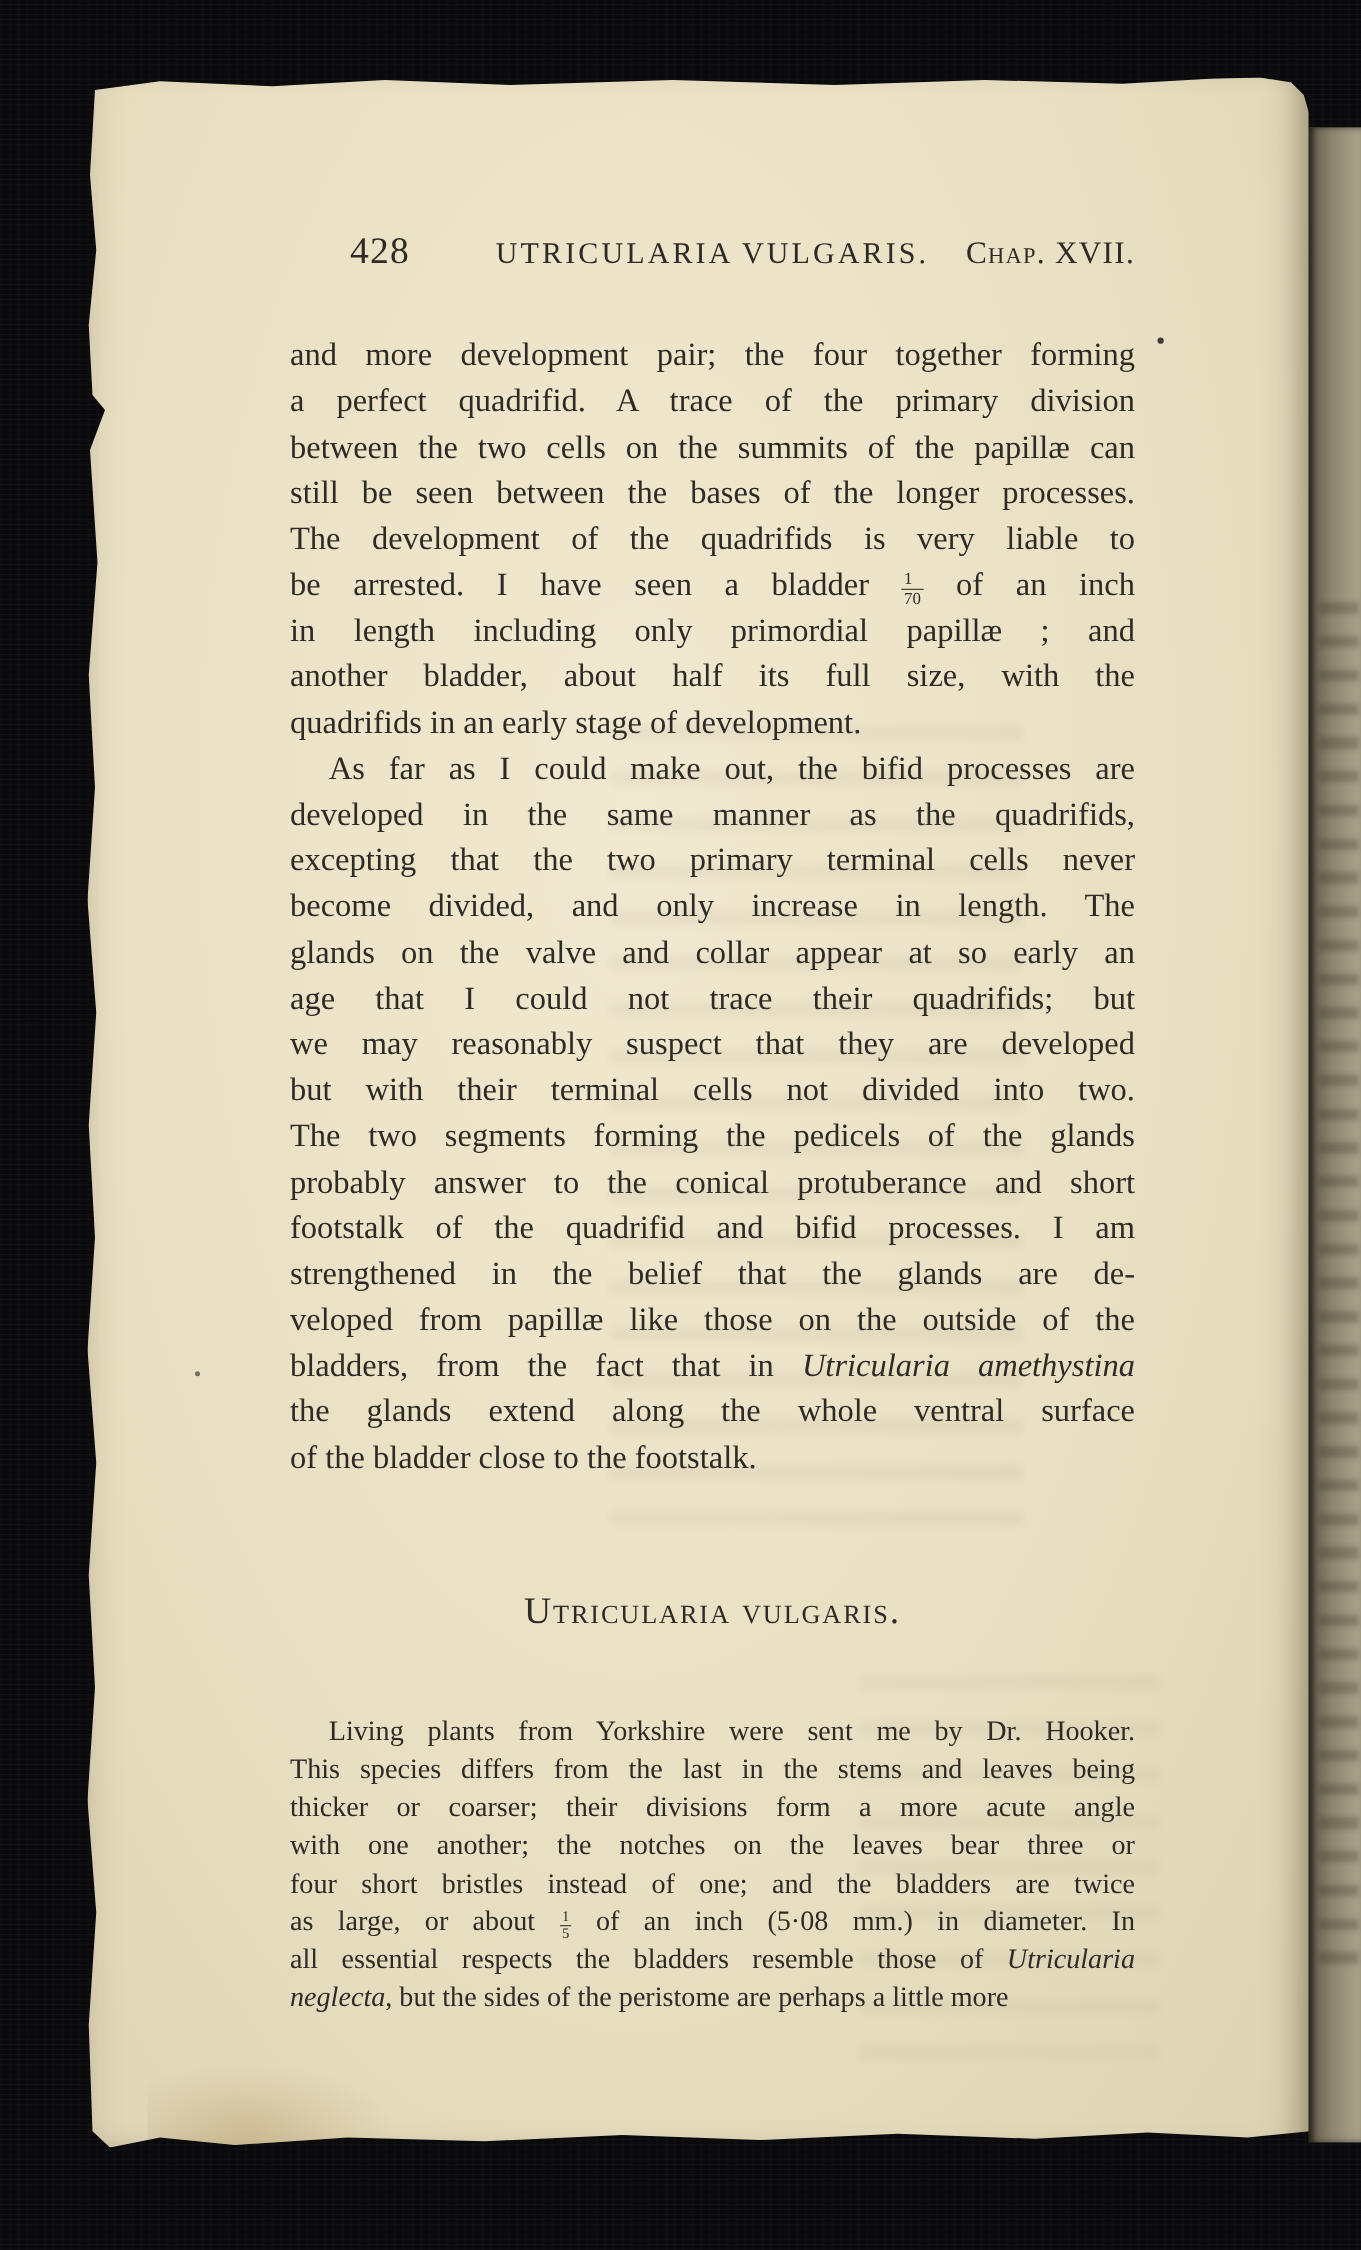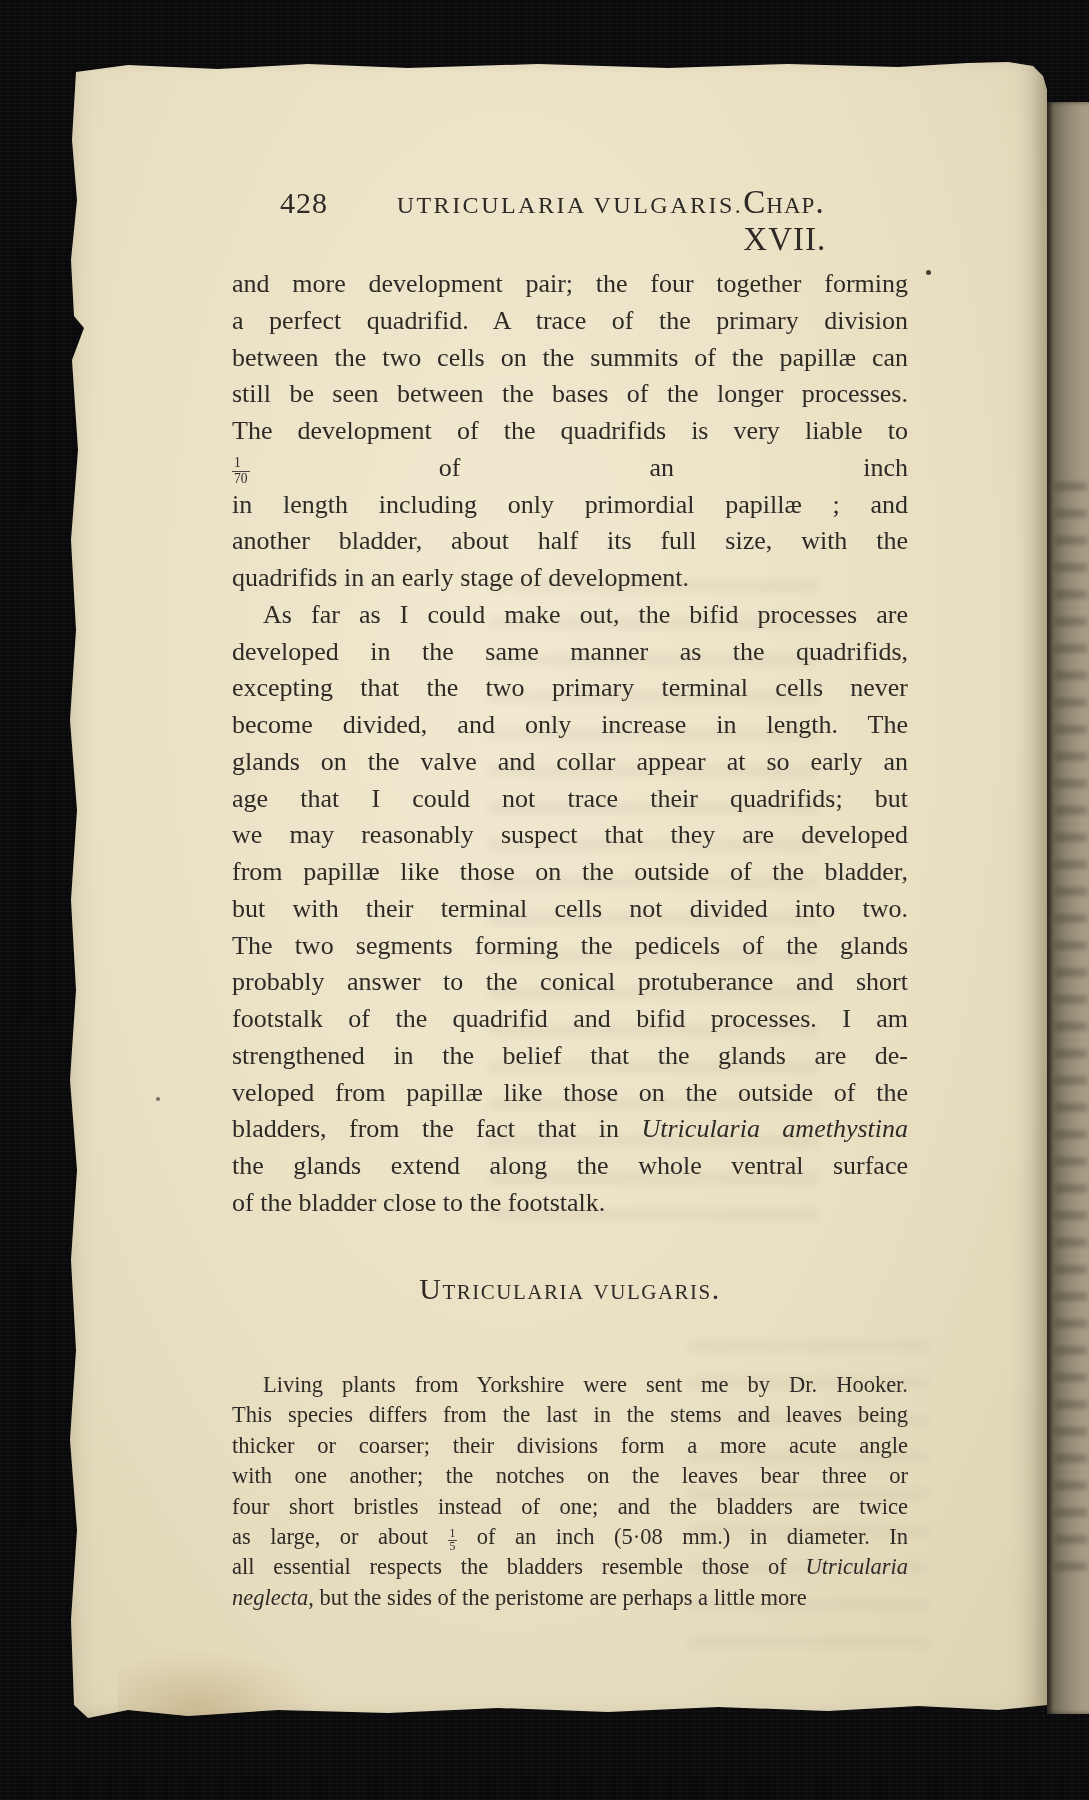--- a/index.html
+++ b/index.html
@@ -51,21 +51,21 @@
     position:absolute;left:8px;right:2px;top:380px;height:1100px;
     background:repeating-linear-gradient(180deg, rgba(45,40,28,.38) 0 9px, transparent 9px 27px);
     filter:blur(2px);opacity:.7;
   }
   .header{
     position:absolute;left:164px;top:124px;width:676px;
     display:grid;grid-template-columns:1fr auto 1fr;align-items:baseline;
   }
   .page-number{font-size:30px;justify-self:start;letter-spacing:1px;margin-left:48px;}
   .running-head{font-size:24px;letter-spacing:2.5px;justify-self:center;}
-  .chapter{font-size:33px;font-variant:small-caps;justify-self:end;letter-spacing:1px;}
+  .chapter{font-size:25px;font-variant:small-caps;justify-self:end;letter-spacing:1px;}
   .body-main{
     position:absolute;left:164px;top:206px;width:676px;
     font-size:26px;
   }
   .body-main .tline{height:36.75px;line-height:36.75px;}
   .section-heading{
     position:absolute;left:164px;top:1212px;width:676px;text-align:center;
     font-variant:small-caps;font-size:30px;letter-spacing:1.5px;
   }
   .body-small{
@@ -111,32 +111,31 @@
     <span class="running-head">UTRICULARIA VULGARIS.</span>
     <span class="chapter">Chap. XVII.</span>
   </div>
 
   <div class="body-main" id="body-main">
       <div class="tline"><span>and more development pair; the four together forming</span></div>
       <div class="tline"><span>a perfect quadrifid.  A trace of the primary division</span></div>
       <div class="tline"><span>between the two cells on the summits of the papillæ can</span></div>
       <div class="tline"><span>still be seen between the bases of the longer processes.</span></div>
       <div class="tline"><span>The development of the quadrifids is very liable to</span></div>
-      <div class="tline"><span class="frac"><span class="fn">1</span><span class="fd">70</span></span><span> of an inch</span></div>
+      <div class="tline"><span>be arrested.  I have seen a bladder </span><span class="frac"><span class="fn">1</span><span class="fd">70</span></span><span> of an inch</span></div>
       <div class="tline"><span>in length including only primordial papillæ ; and</span></div>
       <div class="tline"><span>another bladder, about half its full size, with the</span></div>
       <div class="tline last"><span>quadrifids in an early stage of development.</span></div>
       <div class="tline indent"><span>As far as I could make out, the bifid processes are</span></div>
       <div class="tline"><span>developed in the same manner as the quadrifids,</span></div>
       <div class="tline"><span>excepting that the two primary terminal cells never</span></div>
       <div class="tline"><span>become divided, and only increase in length.  The</span></div>
       <div class="tline"><span>glands on the valve and collar appear at so early an</span></div>
       <div class="tline"><span>age that I could not trace their quadrifids; but</span></div>
       <div class="tline"><span>we may reasonably suspect that they are developed</span></div>
-      <div class="tline"><span>from papillæ like those on the outside of the bladder,</span></div>
       <div class="tline"><span>but with their terminal cells not divided into two.</span></div>
       <div class="tline"><span>The two segments forming the pedicels of the glands</span></div>
       <div class="tline"><span>probably answer to the conical protuberance and short</span></div>
       <div class="tline"><span>footstalk of the quadrifid and bifid processes.  I am</span></div>
       <div class="tline"><span>strengthened in the belief that the glands are de-</span></div>
       <div class="tline"><span>veloped from papillæ like those on the outside of the</span></div>
       <div class="tline"><span>bladders, from the fact that in </span><span class="it">Utricularia amethystina</span></div>
       <div class="tline"><span>the glands extend along the whole ventral surface</span></div>
       <div class="tline last"><span>of the bladder close to the footstalk.</span></div>
     </div>

